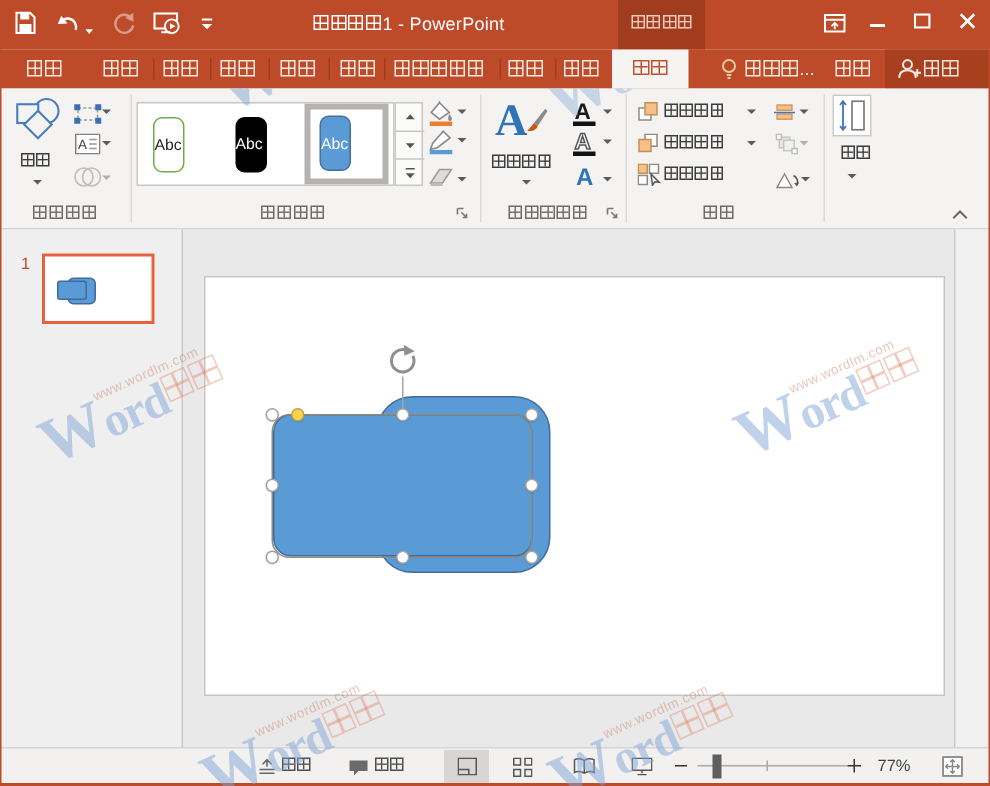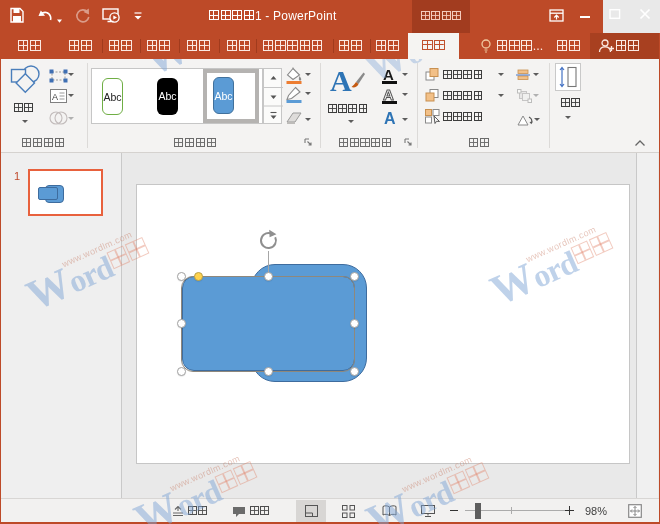--- a/index.html
+++ b/index.html
@@ -6,38 +6,38 @@
 body{font-family:"Liberation Sans",sans-serif;background:#E9E9E9;position:relative}
 .abs{position:absolute}
 
 .g{display:inline-block;width:.84em;height:.84em;border:.085em solid currentColor;
 background:linear-gradient(currentColor,currentColor) center/100% .085em no-repeat,
 linear-gradient(currentColor,currentColor) center/.085em 100% no-repeat;
 margin:0 .07em;vertical-align:-.02em}
 .car{display:inline-block;width:0;height:0;border-left:3.2px solid transparent;border-right:3.2px solid transparent;border-top:3.8px solid #5c5c5c;position:absolute}
 .car.dim{border-top-color:#b0b0b0}
 
-#title{left:0;top:0;width:603px;height:33px;background:#BD4A28}
+#title{left:0;top:0;width:660px;height:33px;background:#BD4A28}
 #ctx{left:412px;top:0;width:58px;height:33px;background:#A23C1F;color:#F4CBBC;font-size:10.5px;text-align:center;line-height:33px}
 #ttext{left:208px;top:9px;width:170px;color:#fff;font-size:12px;letter-spacing:.2px}
 
 #tabs{left:0;top:33px;width:660px;height:26px;background:#BD4A28;color:#FBE9E2;font-size:12.5px}
 .tab{position:absolute;top:7px;line-height:12px}
 .tsep{position:absolute;top:6px;width:1px;height:14px;background:rgba(90,20,5,.28)}
 #activetab{position:absolute;left:408px;top:0;width:51px;height:26px;background:#F5F4F2;color:#C0502C;text-align:center;line-height:26px}
 #share{position:absolute;left:590px;top:0;width:69px;height:26px;background:#A84020;color:#FBE9E2}
 
 #ribbon{left:0;top:59px;width:660px;height:94px;background:#F4F3F2;border-bottom:1px solid #D5D2CF}
 .gsep{position:absolute;top:4px;width:1px;height:85px;background:#DCDAD8}
 .glabel{position:absolute;top:78px;font-size:11px;color:#6b6b6b;width:120px;text-align:center}
 .rtext{position:absolute;font-size:10.5px;color:#3c3c3c}
 .dlg{position:absolute;width:9px;height:9px}
 
 #gal{left:91px;top:9px;width:172px;height:56px;background:#fff;border:1px solid #C6C6C6}
-.abc{position:absolute;top:9px;width:21px;height:37px;border-radius:6px;font-size:10.5px;text-align:center;line-height:36px}
+.abc{position:absolute;top:9px;width:21px;height:37px;border-radius:6px;font-size:10.5px;text-align:left;line-height:36px}
 #galsel{position:absolute;left:111px;top:0;width:56px;height:54px;border:4px solid #B5B3B1;background:#fff}
 #galarr{left:263px;top:9px;width:19px;height:56px;border:1px solid #C6C6C6;background:#FBFBFA}
 
 #content{left:0;top:153px;width:660px;height:345px;background:#E9E9E9}
 #panel{left:1px;top:0;width:121px;height:345px;background:#EFEFEF;border-right:1px solid #C9C9C9}
 #slide{left:136px;top:31px;width:494px;height:280px;background:#fff;border:1px solid #C6C6C6}
 #vsb{left:636px;top:0;width:22px;height:345px;background:#F0F0F0;border-left:1px solid #C9C9C9}
 
 .shape{position:absolute;background:#5B9BD5;border:1.5px solid #3E6C9E}
 .hnd{position:absolute;width:9px;height:9px;border-radius:50%;background:#fff;border:1.5px solid #A3A3A3;box-shadow:0 .5px 1px rgba(0,0,0,.15)}
@@ -334,21 +334,21 @@
  <svg class="abs" style="left:421px;top:6px" width="14" height="12" viewBox="0 0 14 12">
   <rect x="0.5" y="0.5" width="13" height="8" fill="none" stroke="#555" stroke-width="1"></rect>
   <path d="M7 9 v1.5 M4 11.5 h6" stroke="#555" stroke-width="1"></path>
  </svg>
  <div class="abs" style="left:450px;top:10.5px;width:8px;height:1.6px;background:#333"></div>
  <div class="abs" style="left:465px;top:11px;width:100px;height:1px;background:#ABABAB"></div>
  <div class="abs" style="left:511px;top:8px;width:1px;height:7px;background:#ABABAB"></div>
  <div class="abs" style="left:475px;top:3.5px;width:6px;height:16px;background:#5E5E5E"></div>
  <div class="abs" style="left:565px;top:10.5px;width:9px;height:1.6px;background:#333"></div>
  <div class="abs" style="left:568.7px;top:6.8px;width:1.6px;height:9px;background:#333"></div>
- <div class="abs" style="left:585px;top:6px;font-size:11px;color:#3f3f3f">98%</div>
+ <div class="abs" style="left:585px;top:6px;font-size:11px;color:#3f3f3f">77%</div>
  <svg class="abs" style="left:628px;top:5px" width="14" height="14" viewBox="0 0 14 14">
   <rect x="0.7" y="0.7" width="12.6" height="12.6" fill="#fff" stroke="#888" stroke-width="1.2"></rect>
   <path d="M7 2.5 V11.5 M2.5 7 H11.5 M5.5 4 L7 2.5 L8.5 4 M5.5 10 L7 11.5 L8.5 10 M4 5.5 L2.5 7 L4 8.5 M10 5.5 L11.5 7 L10 8.5" fill="none" stroke="#888" stroke-width="1"></path>
  </svg>
 </div>
 <div class="abs" id="bord-b"></div>
 <div class="abs" id="bord-l"></div>
 <div class="abs" id="bord-r"></div>
 
 <div class="wm" style="left:87px;top:268px">

